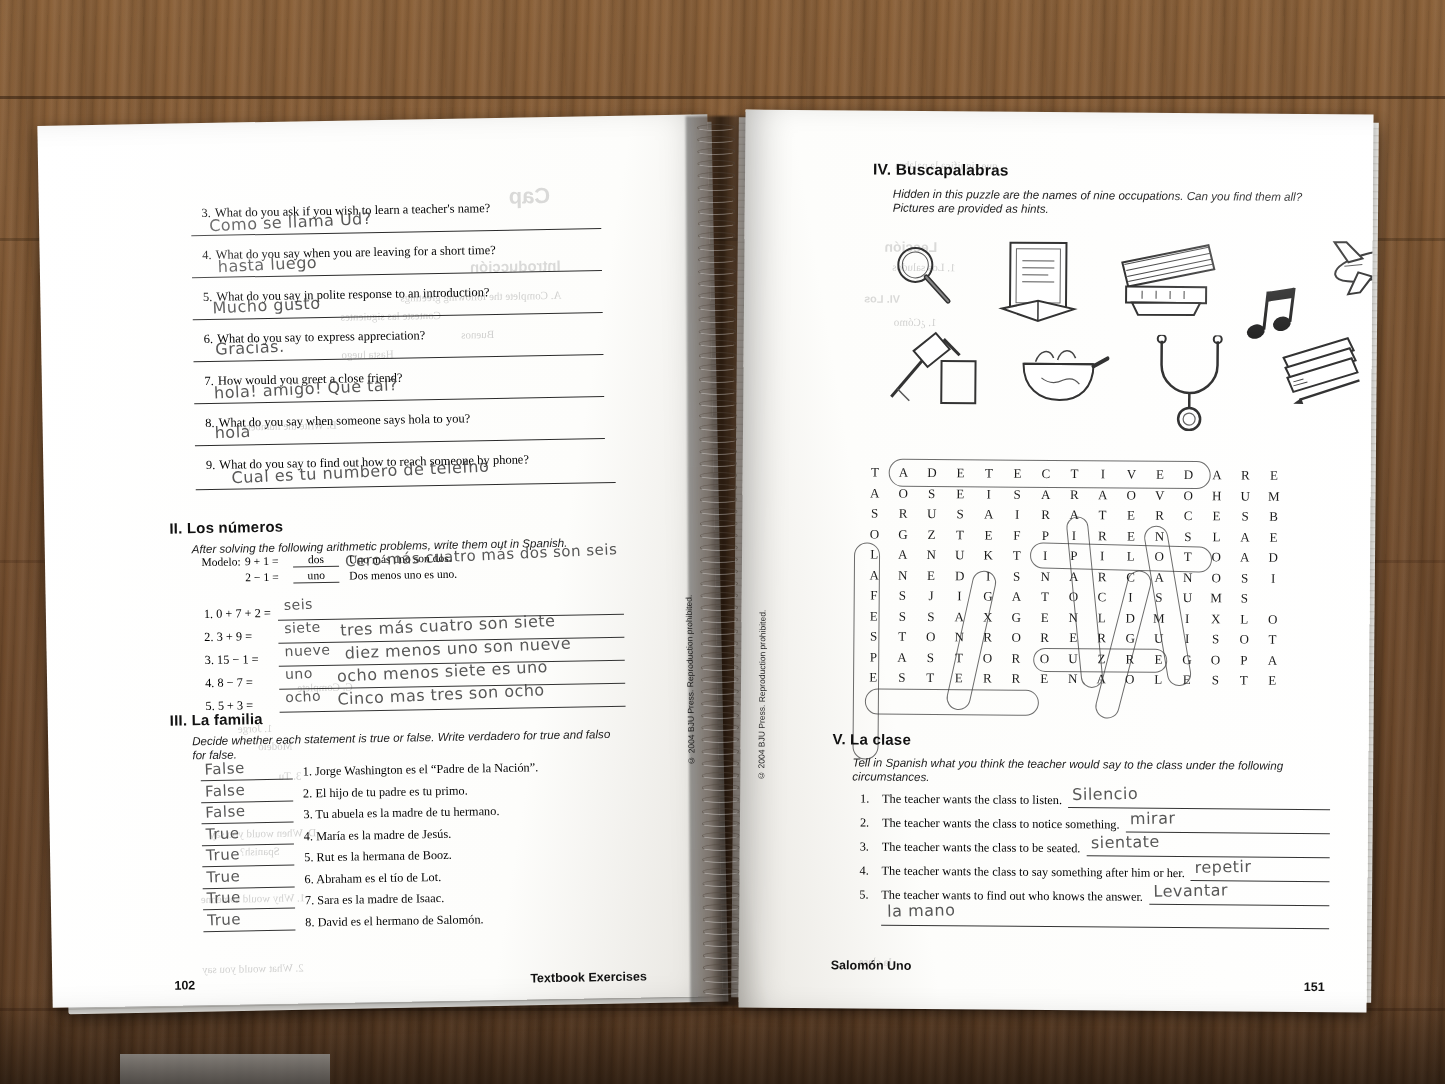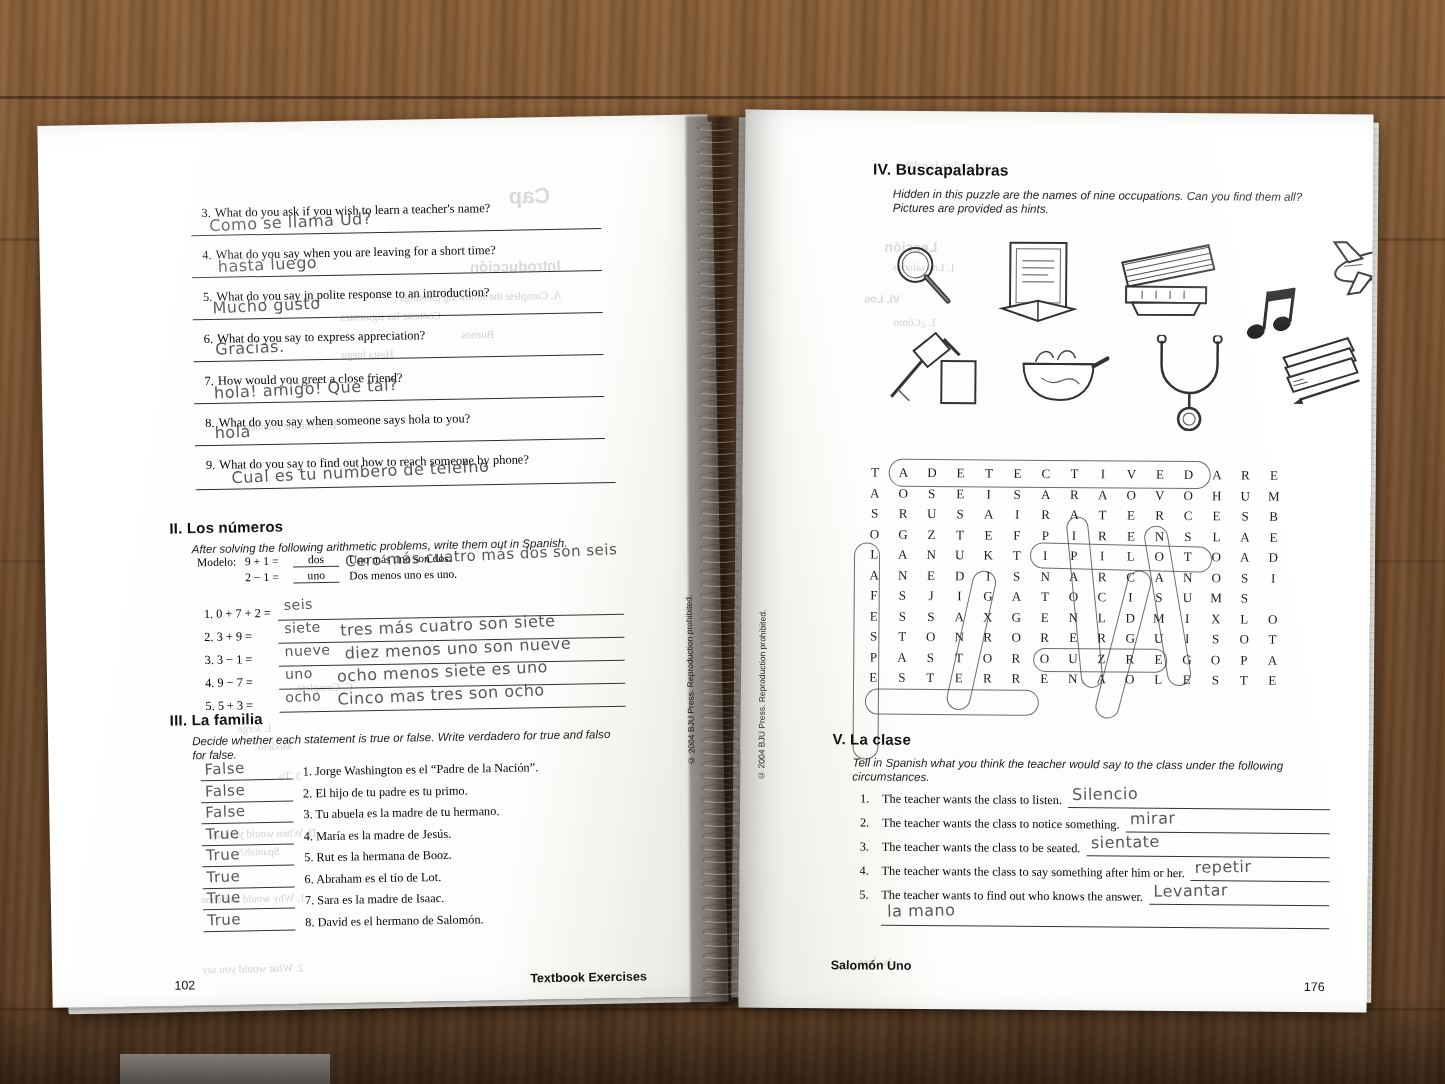--- a/index.html
+++ b/index.html
@@ -112,21 +112,21 @@
     letter-spacing:.2px;
   }
   .sec-sub{
     font-family:"Liberation Sans", sans-serif;
     font-style:italic;font-size:11.6px;color:#1b1b1b;line-height:1.25;
   }
   .footer{
     font-family:"Liberation Sans", sans-serif;
     font-weight:bold;font-size:12.5px;color:#111;
   }
-  .pgnum{font-family:"Liberation Sans", sans-serif;font-weight:normal;font-size:12.5px;color:#111;}
+  .pgnum{font-family:"Liberation Sans", sans-serif;font-weight:bold;font-size:12.5px;color:#111;}
 
   .copy-v{
     position:absolute;
     font-family:"Liberation Sans", sans-serif;
     font-size:8.5px;color:#2a2a2a;
     writing-mode:vertical-rl;
     transform:rotate(180deg);
     white-space:nowrap;
   }
 
@@ -283,21 +283,21 @@
         </div>
       </div>
 
       <div style="position:absolute;left:125px;top:396px;width:450px;">
         <div class="sec-h">II.  Los números</div>
         <div class="sec-sub" style="margin:6px 0 0 22px;width:410px;">After solving the following arithmetic problems, write them out in Spanish.</div>
       </div>
 
       <div style="position:absolute;left:152px;top:432px;width:430px;font-size:11.6px;">
         <div style="display:flex;align-items:flex-end;">
-          <span style="width:48px;">Modelo:</span>
+          <span style="width:48px;text-align:center;">Modelo:</span>
           <span style="width:48px;">9 + 1 =</span>
           <span style="border-bottom:1px solid #333;width:46px;text-align:center;">dos</span>
           <span style="margin-left:10px;">Uno más uno son dos.</span>
         </div>
         <div style="display:flex;align-items:flex-end;margin-top:2px;">
           <span style="width:48px;"></span>
           <span style="width:48px;">2 − 1 =</span>
           <span style="border-bottom:1px solid #333;width:46px;text-align:center;">uno</span>
           <span style="margin-left:10px;">Dos menos uno es uno.</span>
         </div>
@@ -316,29 +316,29 @@
         <div class="math-row">
           <span class="math-lbl"><span>2.</span>
             <span>3 + 9 =</span></span>
           <span class="math-ans">
             <span class="hand sm">siete</span>
             <span class="hand" style="position:absolute;left:62px;top:-6px;">tres más cuatro son siete</span>
           </span>
         </div>
         <div class="math-row">
           <span class="math-lbl"><span>3.</span>
-            <span>3 − 1 =</span></span>
+            <span>15 − 1 =</span></span>
           <span class="math-ans">
             <span class="hand sm">nueve</span>
             <span class="hand" style="position:absolute;left:66px;top:-6px;">diez menos uno son nueve</span>
           </span>
         </div>
         <div class="math-row">
           <span class="math-lbl"><span>4.</span>
-            <span>9 − 7 =</span></span>
+            <span>8 − 7 =</span></span>
           <span class="math-ans">
             <span class="hand sm">uno</span>
             <span class="hand" style="position:absolute;left:58px;top:-6px;">ocho menos siete es uno</span>
           </span>
         </div>
         <div class="math-row">
           <span class="math-lbl"><span>5.</span>
             <span>5 + 3 =</span></span>
           <span class="math-ans">
             <span class="hand sm">ocho</span>
@@ -857,21 +857,21 @@
         </div>
         <div style="display:flex;align-items:flex-end;">
           <span style="width:22px;"></span>
           <span style="flex:1;border-bottom:1px solid #333;height:18px;position:relative;">
             <span class="hand" style="position:absolute;left:6px;top:-6px;">la  mano</span>
           </span>
         </div>
       </div>
 
       <div class="footer" style="position:absolute;left:92px;top:848px;">Salomón Uno</div>
-      <div class="pgnum" style="position:absolute;right:42px;top:866px;">176</div>
+      <div class="pgnum" style="position:absolute;right:42px;top:866px;">151</div>
 
       <div class="copy-v" style="left:16px;top:500px;">© 2004 BJU Press. Reproduction prohibited.</div>
 
       <div class="glare" style="right:-40px;top:30px;width:300px;height:200px;opacity:.45;"></div>
     </div>
   </div>
 
 </div>
 
 </body></html>

